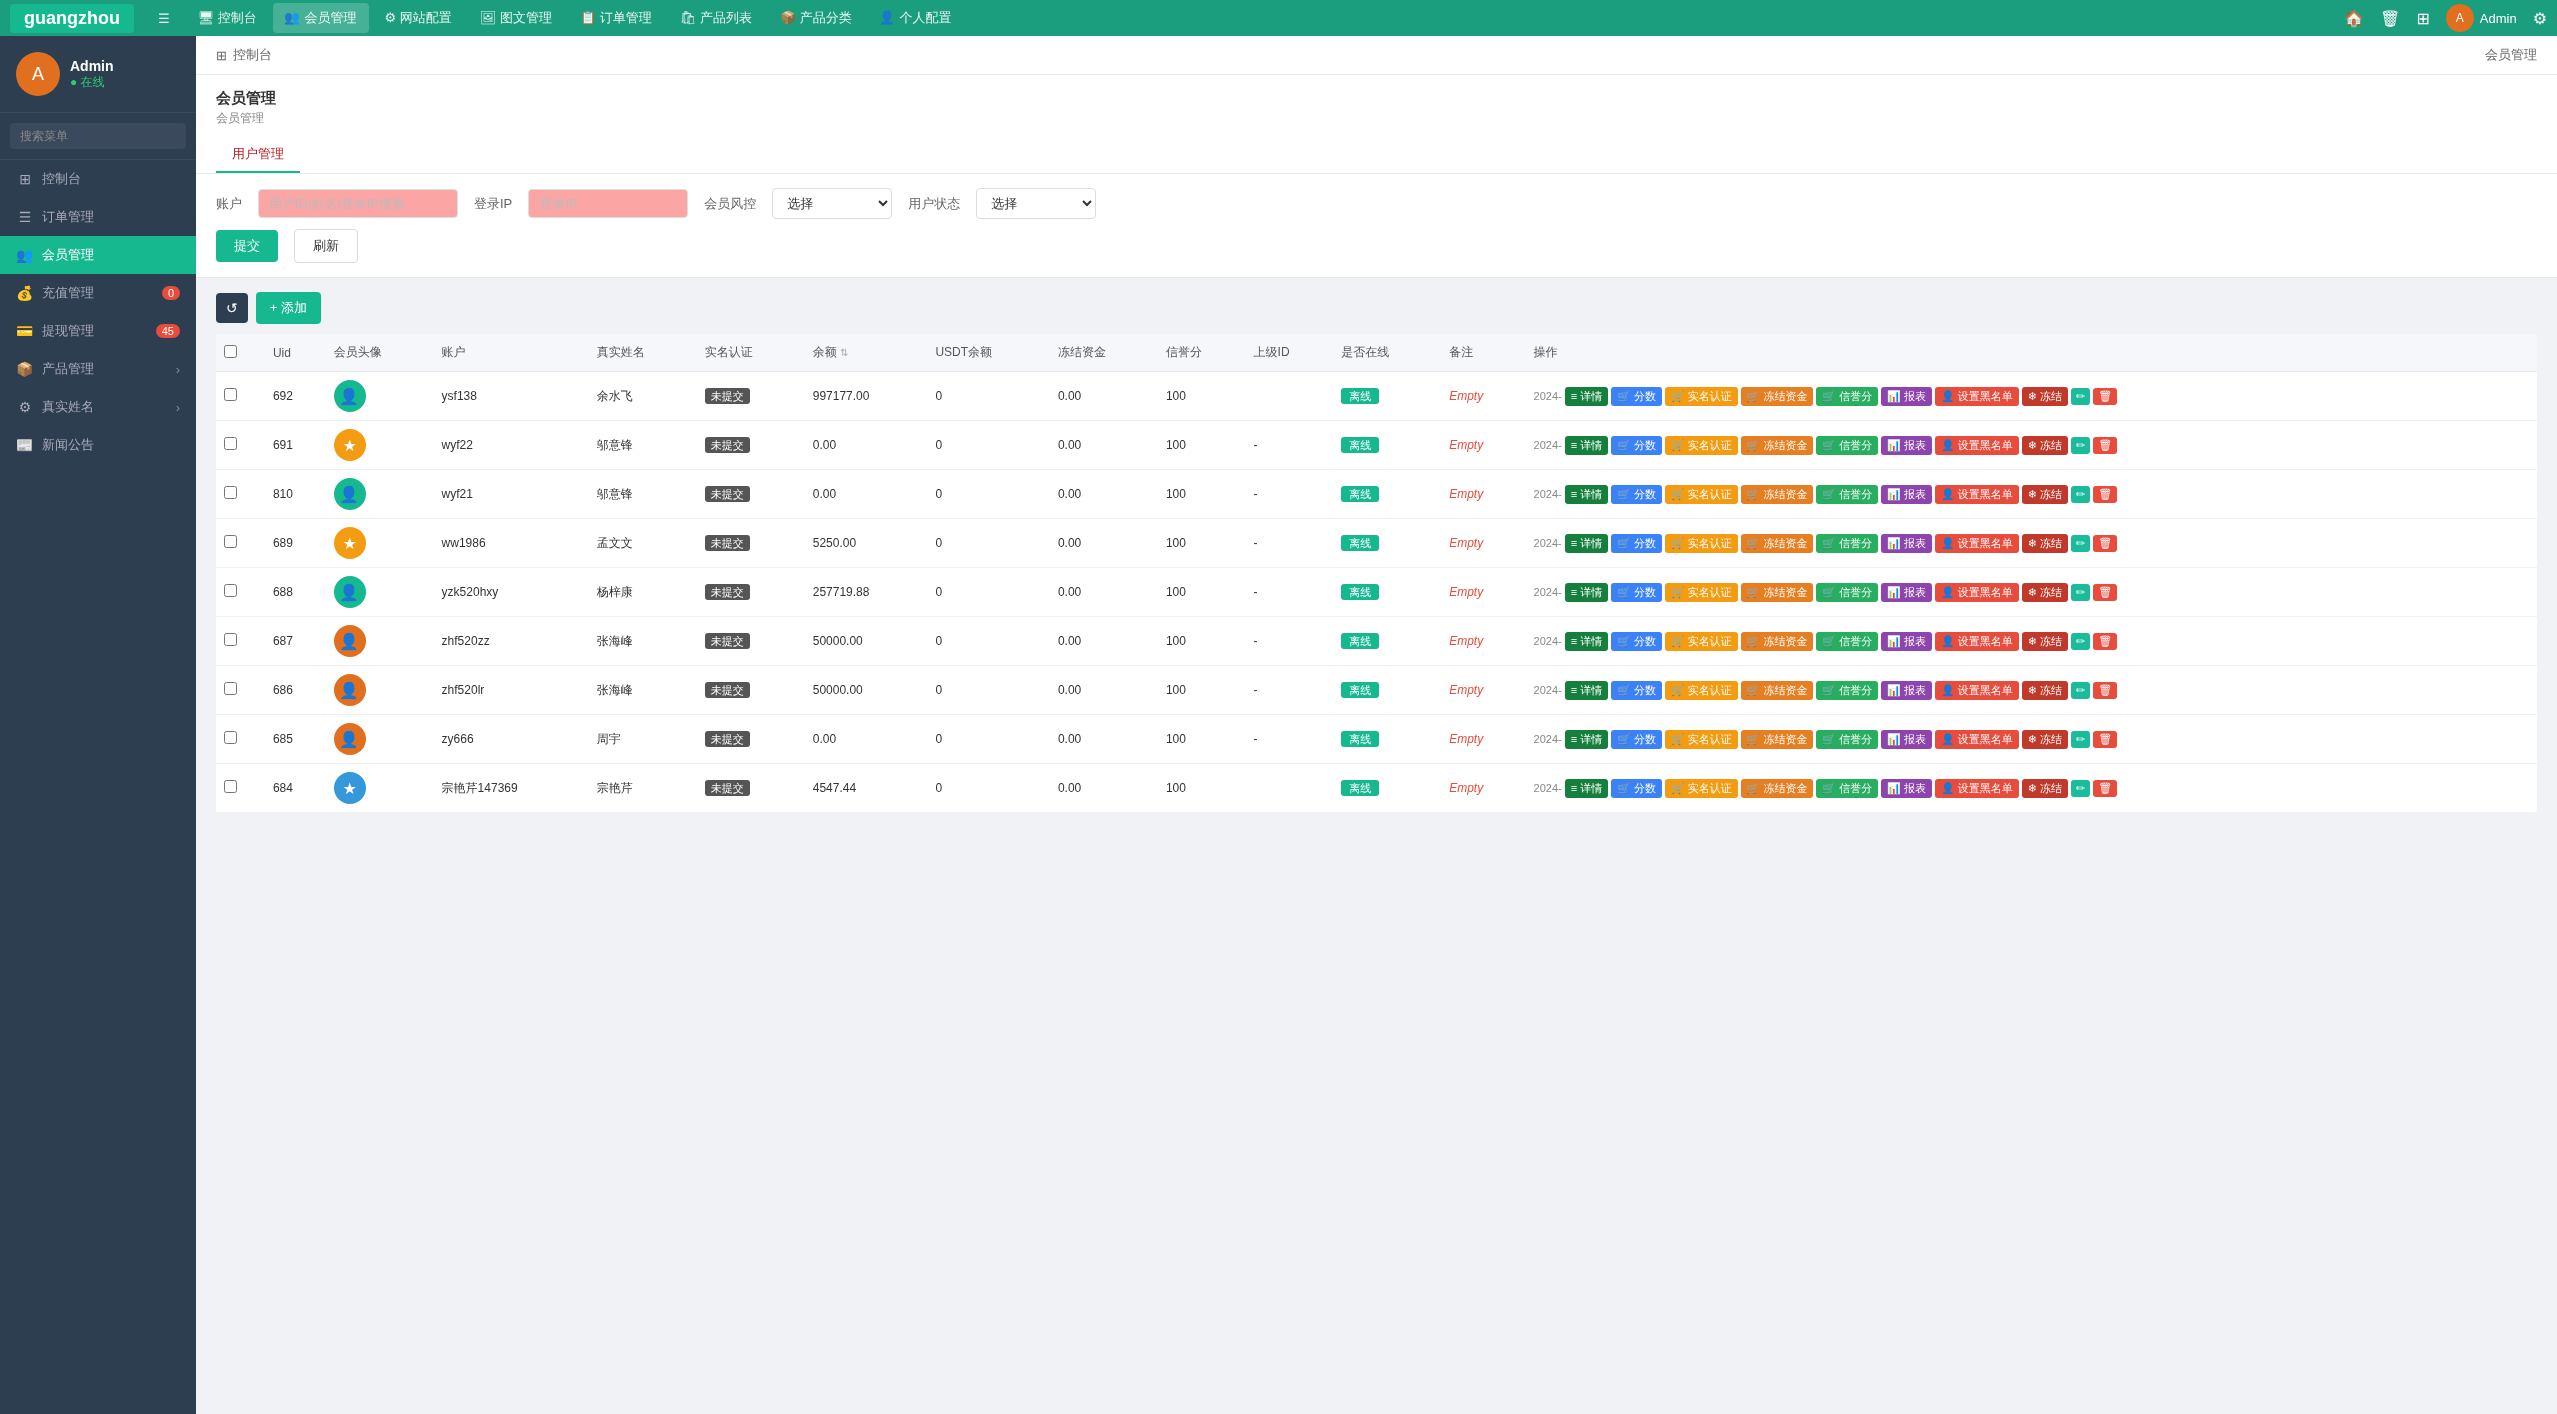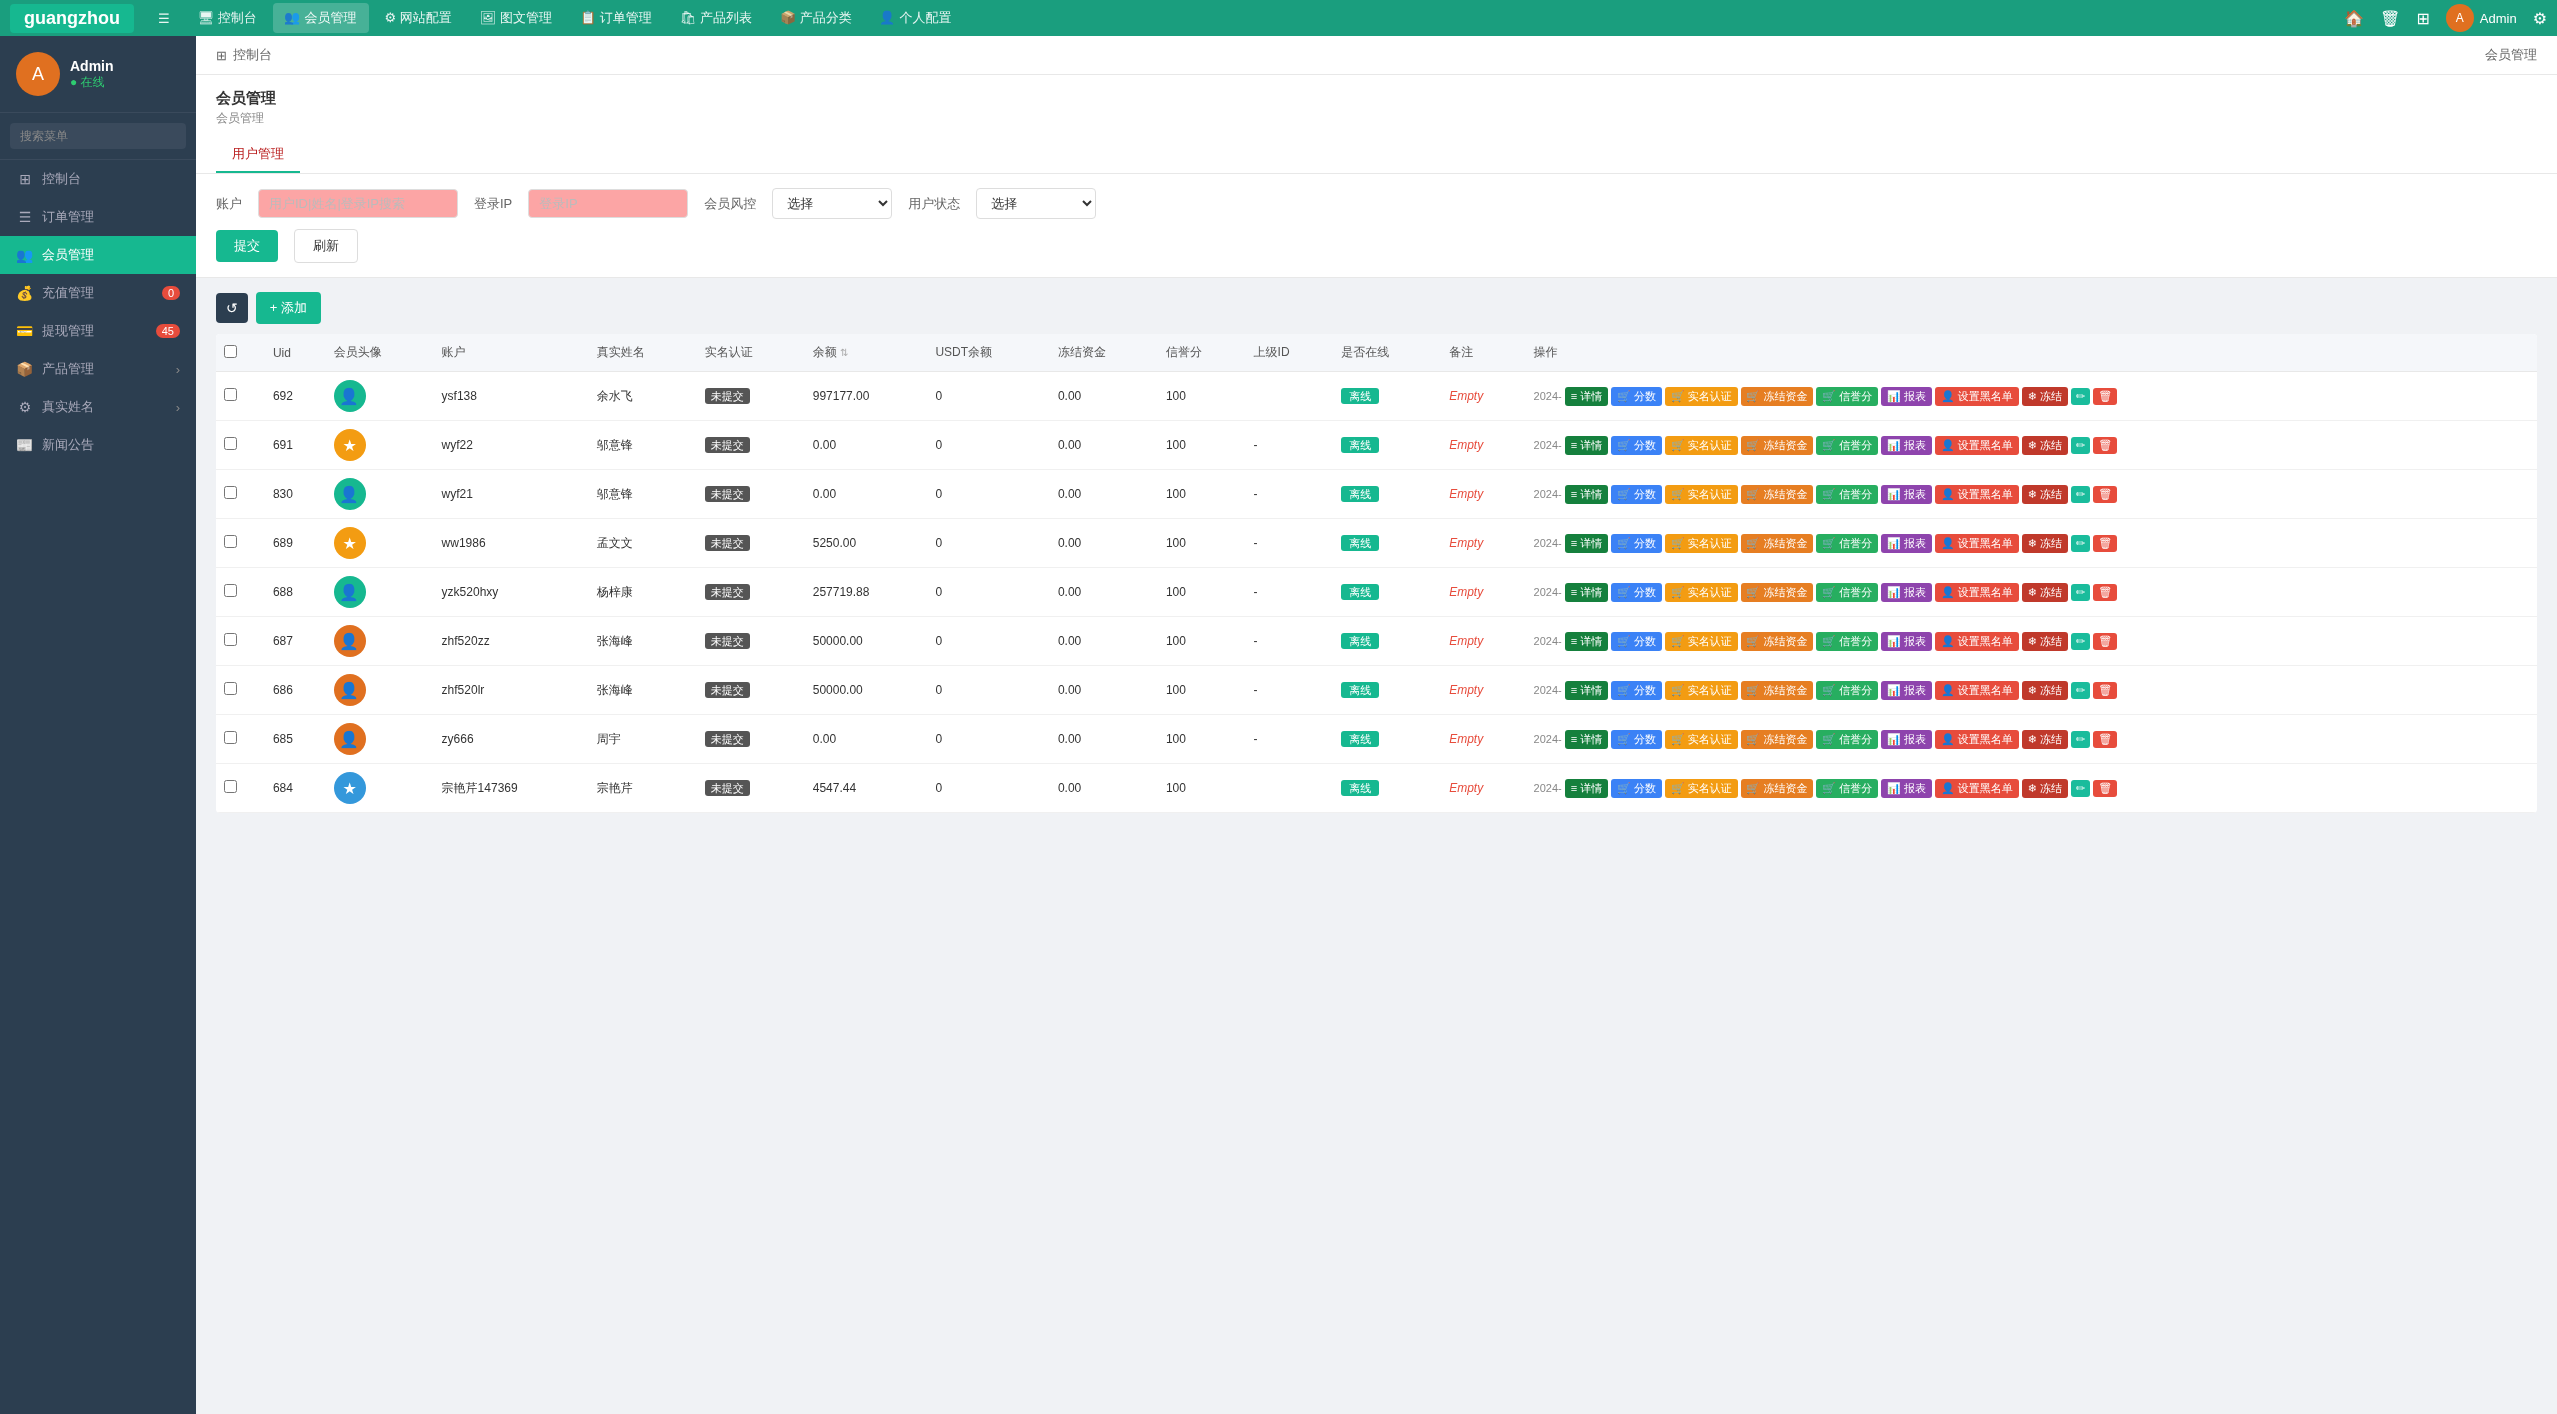--- a/index.html
+++ b/index.html
@@ -547,21 +547,21 @@
         <button class="act-btn act-report">📊 报表</button>
         <button class="act-btn act-blacklist">👤 设置黑名单</button>
         <button class="act-btn act-freeze">❄ 冻结</button>
         <button class="act-btn act-edit">✏</button>
         <button class="act-btn act-delete">🗑</button>
       </div>
     </td>
   </tr>
             <tr>
     <td><input type="checkbox" style=""></td>
-    <td>830</td>
+    <td>810</td>
     <td>
       <div class="member-avatar" style="background:#16b890;color:white;font-size:16px;">
         👤
       </div>
     </td>
     <td>wyf21</td>
     <td>邬意锋</td>
     <td><span class="badge-unsubmit">未提交</span></td>
     <td>0.00</td>
     <td>0</td>

